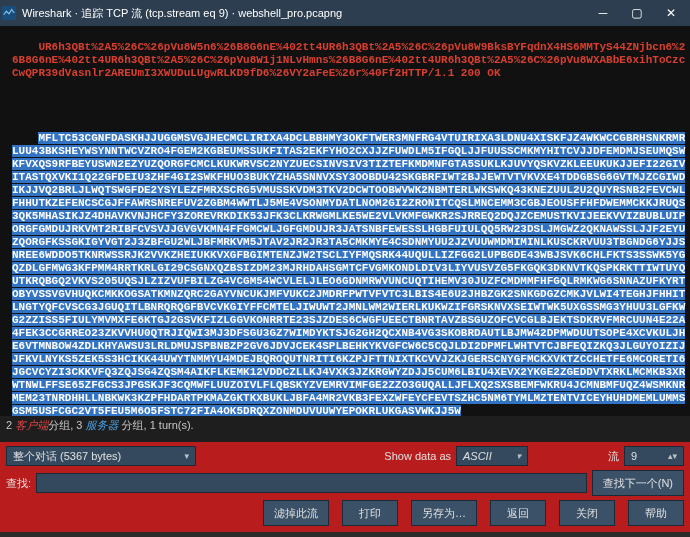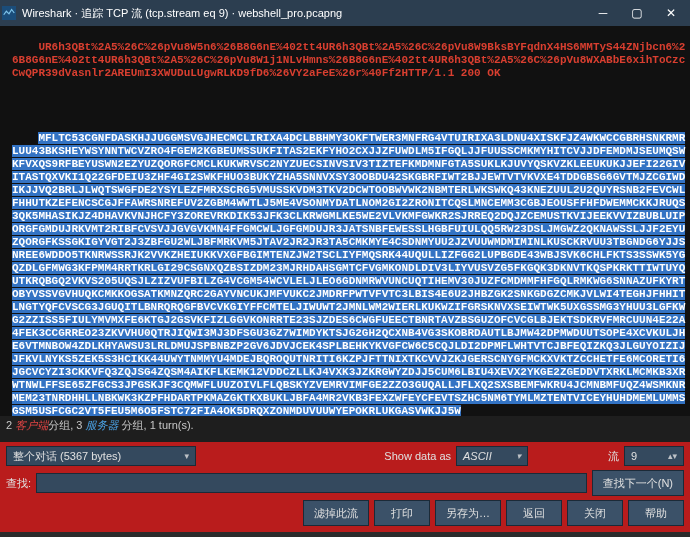--- a/index.html
+++ b/index.html
@@ -30,21 +30,21 @@
   .row:last-child { margin-bottom: 0; }
   .label { color: #e0e0e0; font-size: 11px; }
   .select, .textbox, .btn { background: #34495e; border: 1px solid #1b2a38; color: #e0e0e0; font-size: 11px; height: 20px; line-height: 18px; padding: 0 6px; }
   .select { display: inline-flex; align-items: center; justify-content: space-between; gap: 6px; }
   .select .caret { font-size: 9px; opacity: .8; }
   .textbox { flex: 1; }
   .btn { display: inline-flex; align-items: center; justify-content: center; padding: 12px 10px; background: #3b5168; cursor: default; text-align: center; }
   .spacer { flex: 1; }
   .select.small { min-width: 72px; font-style: italic; }
   .select.tiny { min-width: 60px; }
-  .row.buttons .btn { min-width: 56px; }
+  .row.buttons .btn { min-width: 56px; margin-left: 8px; }
 </style>
 </head>
 <body>
 
 <div class="titlebar">
   <span class="app-icon">
     <svg viewBox="0 0 16 16" width="14" height="14">
       <rect x="0" y="0" width="16" height="16" fill="#1b4d7a"></rect>
       <path d="M2 10 L5 6 L8 9 L11 4 L14 8" stroke="#7ec4ea" stroke-width="1.4" fill="none"></path>
     </svg>

